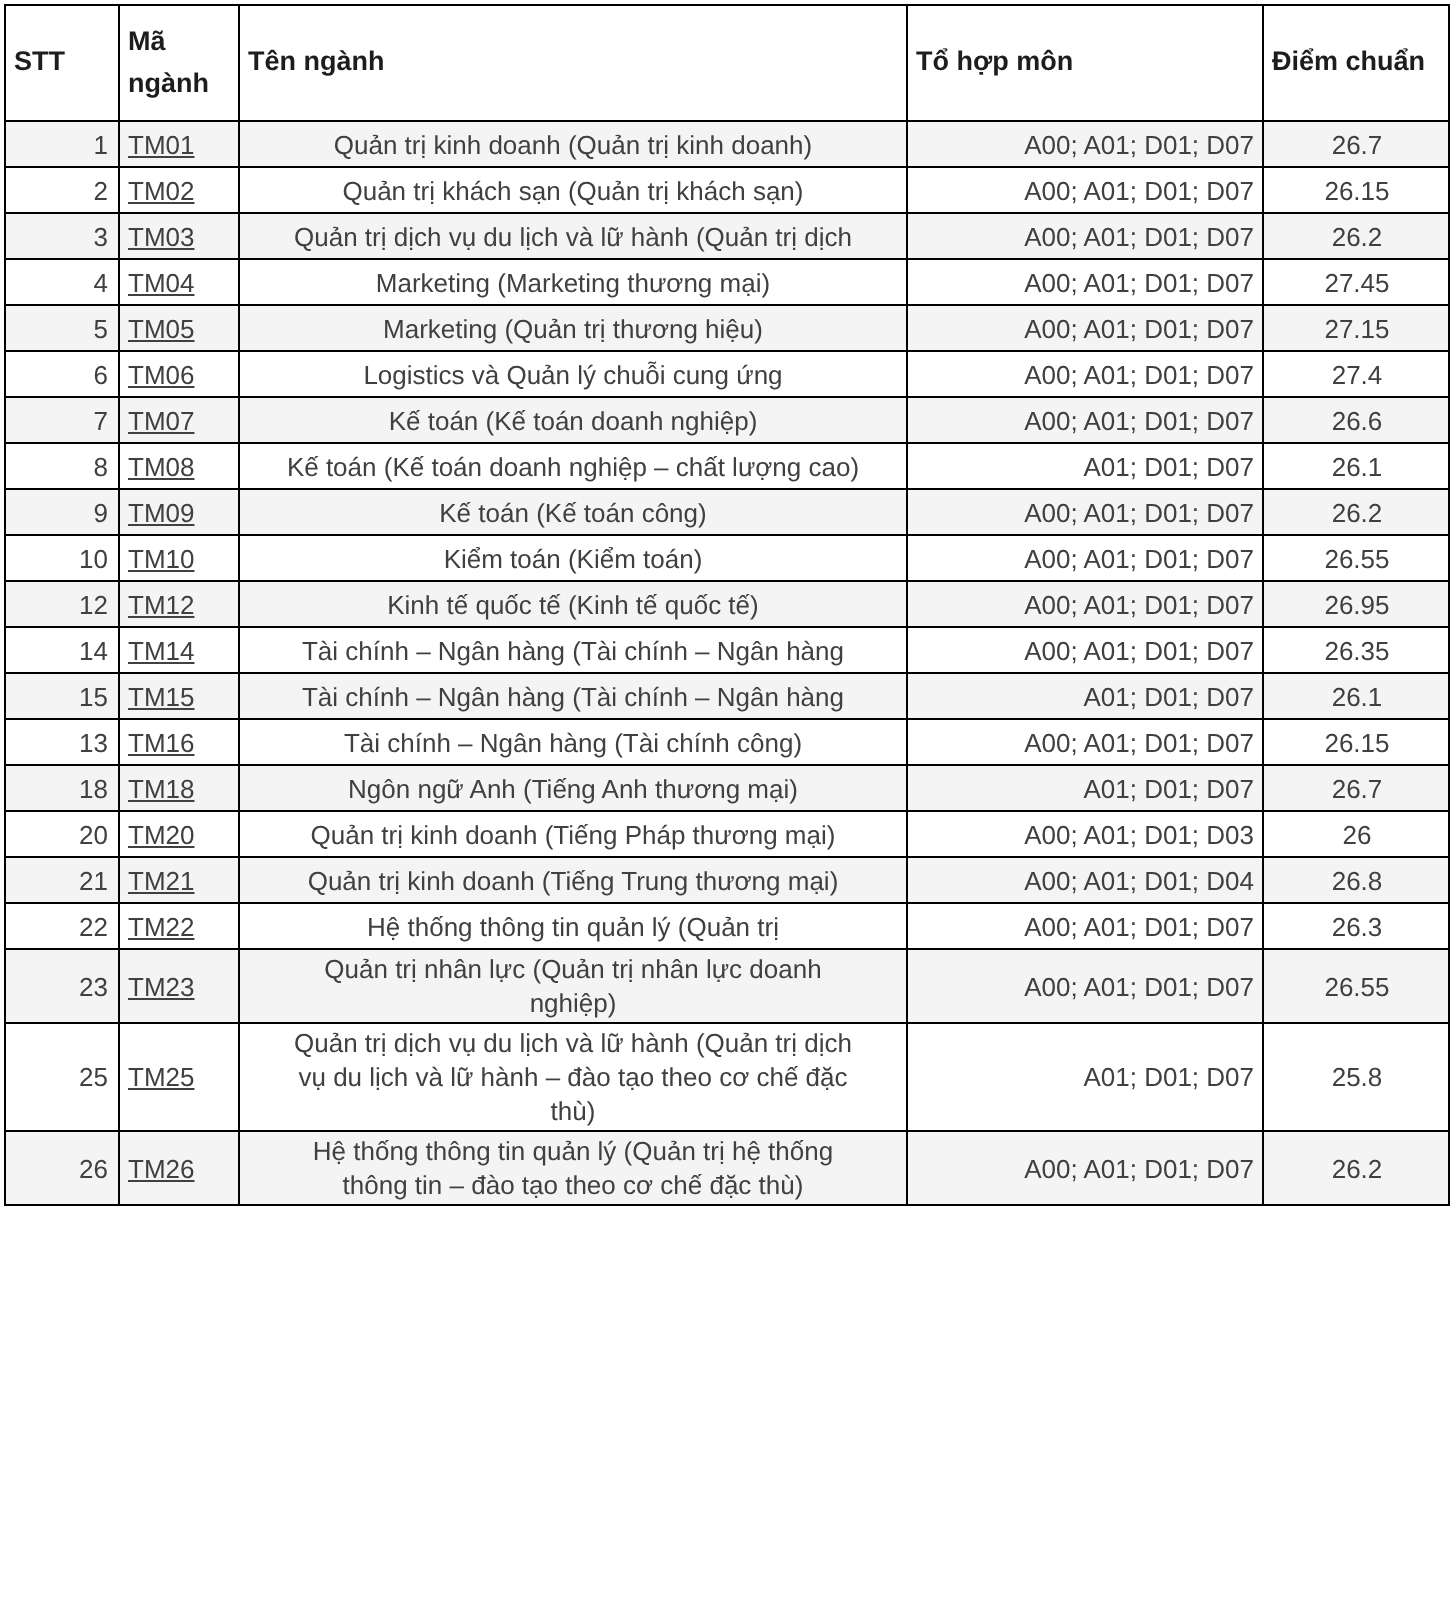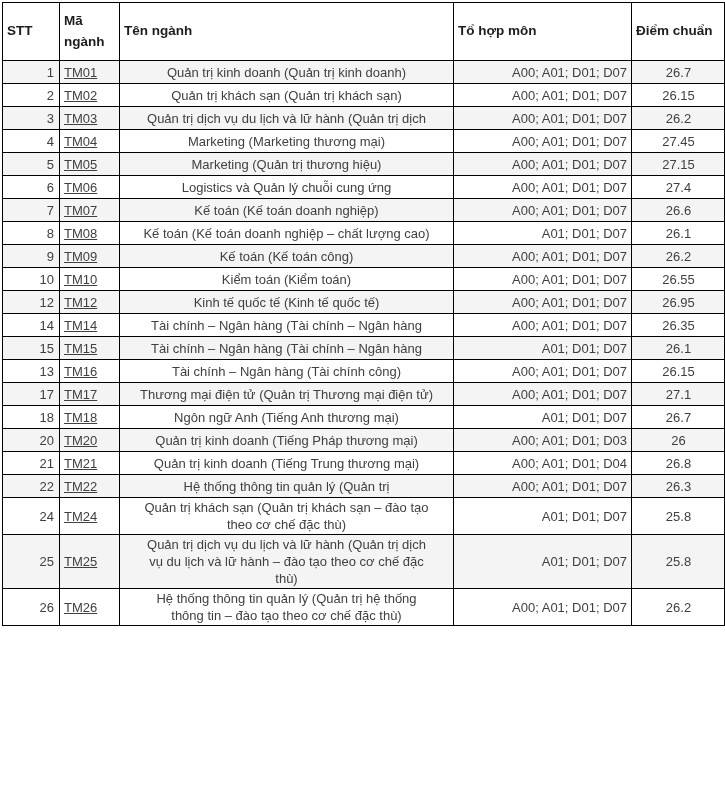--- a/index.html
+++ b/index.html
@@ -174,27 +174,20 @@
         <td class="col-diem_chuan">26.1</td>
       </tr>
       <tr>
         <td class="col-stt">13</td>
         <td class="col-ma_nganh">TM16</td>
         <td class="col-ten_nganh">Tài chính – Ngân hàng (Tài chính công)</td>
         <td class="col-to_hop_mon">A00; A01; D01; D07</td>
         <td class="col-diem_chuan">26.15</td>
       </tr>
       <tr>
-        <td class="col-stt">17</td>
-        <td class="col-ma_nganh">TM17</td>
-        <td class="col-ten_nganh">Thương mại điện tử (Quản trị Thương mại điện tử)</td>
-        <td class="col-to_hop_mon">A00; A01; D01; D07</td>
-        <td class="col-diem_chuan">27.1</td>
-      </tr>
-      <tr>
         <td class="col-stt">18</td>
         <td class="col-ma_nganh">TM18</td>
         <td class="col-ten_nganh">Ngôn ngữ Anh (Tiếng Anh thương mại)</td>
         <td class="col-to_hop_mon">A01; D01; D07</td>
         <td class="col-diem_chuan">26.7</td>
       </tr>
       <tr>
         <td class="col-stt">20</td>
         <td class="col-ma_nganh">TM20</td>
         <td class="col-ten_nganh">Quản trị kinh doanh (Tiếng Pháp thương mại)</td>
@@ -209,26 +202,26 @@
         <td class="col-diem_chuan">26.8</td>
       </tr>
       <tr>
         <td class="col-stt">22</td>
         <td class="col-ma_nganh">TM22</td>
         <td class="col-ten_nganh">Hệ thống thông tin quản lý (Quản trị</td>
         <td class="col-to_hop_mon">A00; A01; D01; D07</td>
         <td class="col-diem_chuan">26.3</td>
       </tr>
       <tr>
-        <td class="col-stt">24</td>
-        <td class="col-ma_nganh">TM24</td>
-        <td class="col-ten_nganh">Quản trị khách sạn (Quản trị khách sạn – đào tạo
-theo cơ chế đặc thù)</td>
-        <td class="col-to_hop_mon">A01; D01; D07</td>
-        <td class="col-diem_chuan">25.8</td>
+        <td class="col-stt">23</td>
+        <td class="col-ma_nganh">TM23</td>
+        <td class="col-ten_nganh">Quản trị nhân lực (Quản trị nhân lực doanh
+nghiệp)</td>
+        <td class="col-to_hop_mon">A00; A01; D01; D07</td>
+        <td class="col-diem_chuan">26.55</td>
       </tr>
       <tr>
         <td class="col-stt">25</td>
         <td class="col-ma_nganh">TM25</td>
         <td class="col-ten_nganh">Quản trị dịch vụ du lịch và lữ hành (Quản trị dịch
 vụ du lịch và lữ hành – đào tạo theo cơ chế đặc
 thù)</td>
         <td class="col-to_hop_mon">A01; D01; D07</td>
         <td class="col-diem_chuan">25.8</td>
       </tr>

